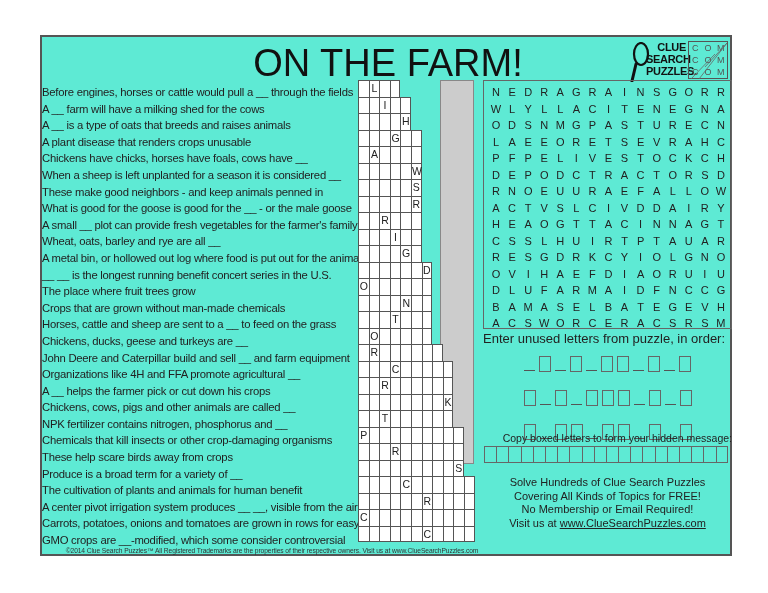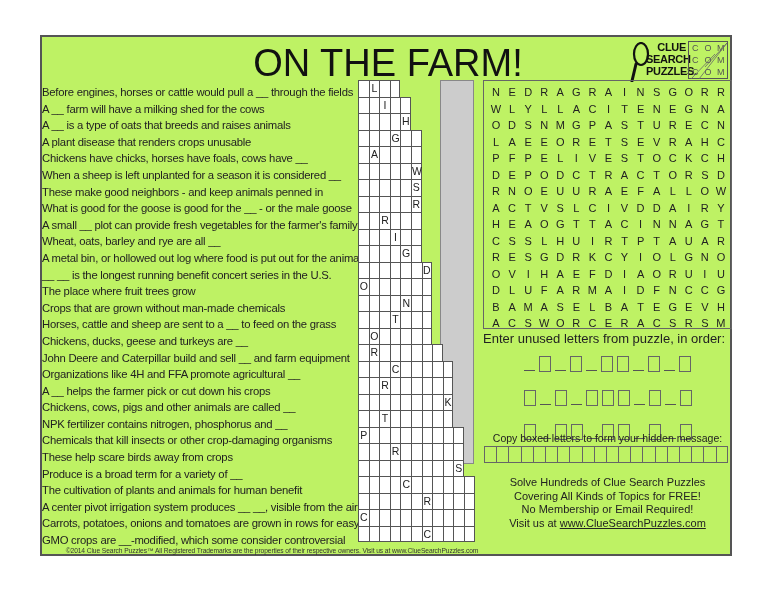--- a/index.html
+++ b/index.html
@@ -1,19 +1,19 @@
 <!DOCTYPE html>
 <html><head>
 <meta charset="utf-8">
 <style>
   html, body { margin:0; padding:0; background:#ffffff; }
   body { width:768px; height:593px; position:relative; overflow:hidden;
          font-family:"Liberation Sans", sans-serif; color:#222; }
   .frame { position:absolute; left:40px; top:35px; width:692px; height:521px;
-           border:2px solid #555; box-sizing:border-box; background:#bef264; }
+           border:2px solid #555; box-sizing:border-box; background:#5eead4; }
   .title { position:absolute; left:0; top:3px; width:692px; text-align:center;
            font-size:38px; letter-spacing:0px; color:#111; line-height:46px; }
   
   .logo { position:absolute; left:586px; top:3px; width:104px; height:42px; }
   .logo .glass { position:absolute; left:2px; top:2px; width:20px; height:40px; }
   .logo .words { position:absolute; left:18px; top:1px; font-weight:bold;
                  font-size:11px; line-height:12px; text-align:right; width:40px;
                  color:#111; letter-spacing:-0.3px; }
   .logo .com { position:absolute; left:60px; top:1px; width:40px; height:38px;
                border:1px solid #555; box-sizing:border-box; }
@@ -45,21 +45,21 @@
   .wsrow span { width:16.5px; text-align:center; font-size:11px; color:#222; }
 
   .unused-label { position:absolute; left:441px; top:294px; width:249px;
                   font-size:13px; color:#222; }
   .slots { position:absolute; left:441px; width:249px; display:flex;
            justify-content:center; align-items:flex-end; height:18px; }
   .slot-box { width:12px; height:16px; border:1px solid #666; box-sizing:border-box;
               margin:0 2px; }
   .slot-blank { width:11px; height:1px; background:#555; margin:0 2px 1px 2px; }
   .copy-label { position:absolute; left:441px; top:395px; width:249px;
-                text-align:center; font-size:10.5px; color:#222; }
+                text-align:right; font-size:10.5px; color:#222; }
   .msg { position:absolute; left:442px; top:409px; display:flex; }
   .msg div { width:12.2px; height:17px; border:1px solid #666; border-right:none;
              box-sizing:border-box; }
   .msg div:last-child { border-right:1px solid #666; }
 
   .promo { position:absolute; left:441px; top:439px; width:249px;
            text-align:center; font-size:11px; line-height:13.5px; color:#222; }
   .promo .link { text-decoration:underline; }
 
   .footer { position:absolute; left:0; top:510px; width:460px; text-align:center;

